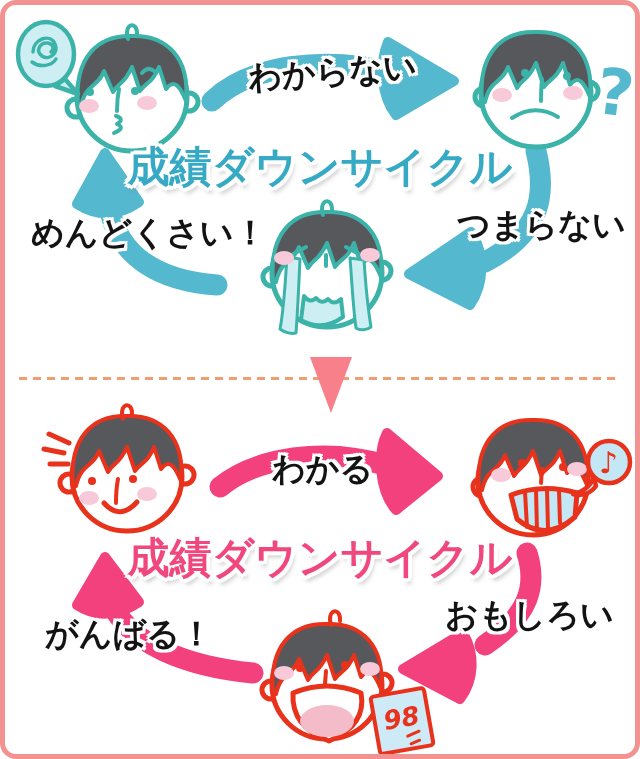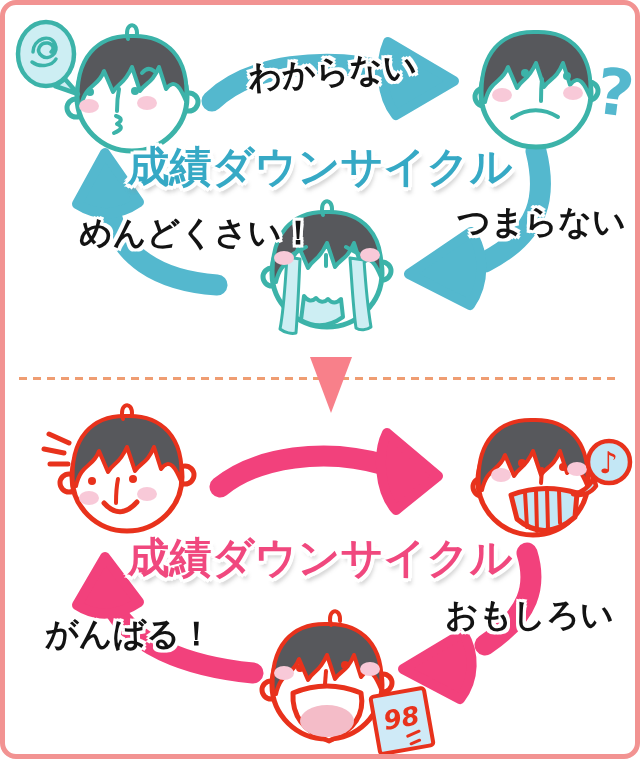--- a/index.html
+++ b/index.html
@@ -38,22 +38,22 @@
   .note{fill:var(--red-face,#e8321c);font-size:30px;font-weight:bold;}
   .score{fill:var(--red-face,#e8321c);font-size:26px;font-weight:bold;font-style:italic;}
   
   .lbl{
     position:absolute;font-weight:bold;font-size:33px;line-height:1.15;
     color:var(--label-text,#131313);white-space:nowrap;
     text-shadow:-3px -3px 0 #fff,3px -3px 0 #fff,-3px 3px 0 #fff,3px 3px 0 #fff,
                 -3px 0 0 #fff,3px 0 0 #fff,0 -3px 0 #fff,0 3px 0 #fff;
   }
   #lbl-wakaranai{left:243px;top:48px;transform:rotate(-4deg);}
-  #lbl-tsumaranai{left:452px;top:201px;font-family:Liberation Mono, monospace;}
-  #lbl-mendokusai{left:26px;top:209px;margin-left:48px;}
+  #lbl-tsumaranai{left:452px;top:201px;}
+  #lbl-mendokusai{left:26px;top:209px;}
   #lbl-wakaru{left:267px;top:445px;}
   #lbl-omoshiroi{left:440px;top:591px;}
   #lbl-ganbaru{left:40px;top:610px;}
   .title{
     position:absolute;left:0;right:0;text-align:center;font-weight:bold;font-size:42px;
     letter-spacing:0px;white-space:nowrap;
     text-shadow:-3px -3px 0 #fff,3px -3px 0 #fff,-3px 3px 0 #fff,3px 3px 0 #fff,
                 -4px 0 0 #fff,4px 0 0 #fff,0 -4px 0 #fff,0 4px 0 #fff,
                 3px 6px 4px rgba(140,140,140,.45);
   }
@@ -218,17 +218,18 @@
   </svg>
 
   <div class="divider"></div>
   <div class="tri"></div>
 
   <div class="lbl" id="lbl-wakaranai">わからない</div>
   <div class="lbl" id="lbl-tsumaranai">つまらない</div>
   <div class="lbl" id="lbl-mendokusai">めんどくさい！</div>
   <div class="title" id="title-down">成績ダウンサイクル</div>
 
+  <div class="lbl" id="lbl-wakaru">わかる</div>
   <div class="lbl" id="lbl-ganbaru">がんばる！</div>
   <div class="lbl" id="lbl-omoshiroi">おもしろい</div>
   <div class="title" id="title-up">成績ダウンサイクル</div>
 
 </div>
 
 </body></html>

